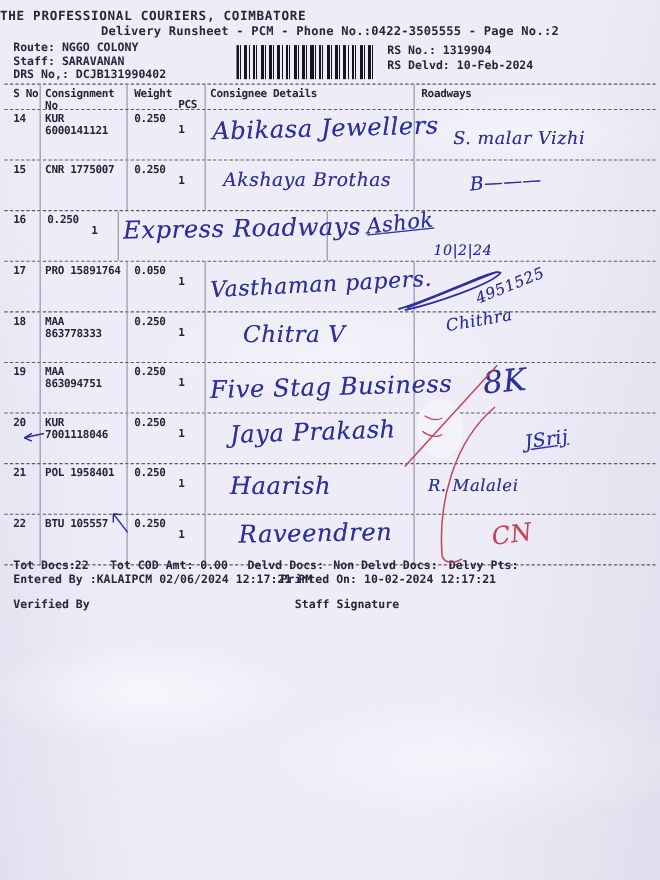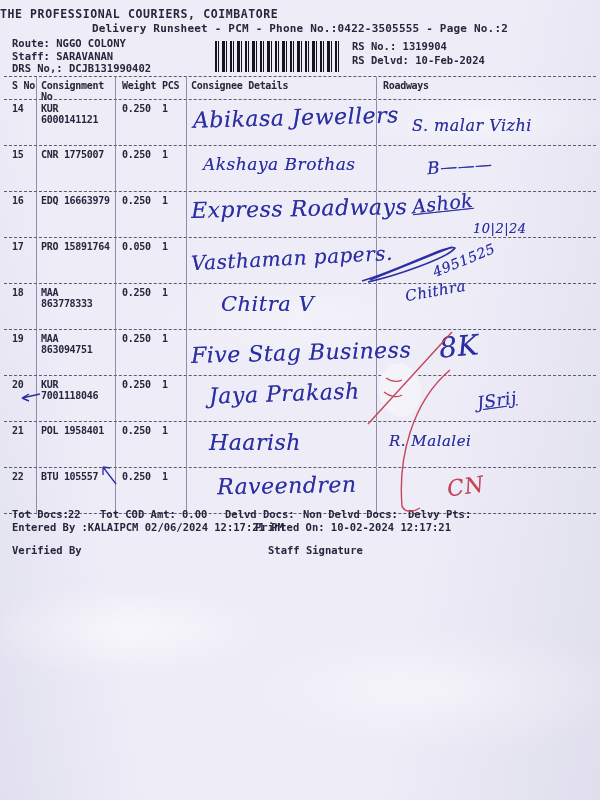--- a/index.html
+++ b/index.html
@@ -35,21 +35,21 @@
   
   .rtable{position:absolute;left:4px;top:76px;width:592px;border-top:1px dashed #5a5a70;}
   .trow{display:flex;border-bottom:1px dashed #5a5a70;height:45px;position:relative;}
   .trow.thead{height:22px;}
   .c{position:relative;box-sizing:border-box;font-size:10px;font-weight:bold;letter-spacing:-.3px;padding-top:3px;}
   .c0{width:33px;padding-left:8px;border-right:1px solid #8f8da8;}
   .c1{width:79px;padding-left:4px;border-right:1px solid #8f8da8;}
   .c2{width:71px;padding-left:6px;border-right:1px solid #8f8da8;}
   .c3{width:190px;padding-left:4px;border-right:1px solid #8f8da8;}
   .c4{width:219px;padding-left:6px;}
-  .pcs{position:absolute;left:46px;top:3px;}
+  .pcs{position:absolute;left:46px;top:13px;}
   
   .hw{
     position:absolute;white-space:nowrap;z-index:2;
     font-family:"DejaVu Serif",serif;font-style:italic;
     color:#2b2fa3;font-weight:normal;letter-spacing:.5px;
     text-shadow:0 0 .4px rgba(43,47,163,.6);
   }
   .cg-0{left:6px;top:5px;font-size:22px;transform:rotate(-1.5deg);}
   .cg-1{left:16px;top:8px;font-size:17px;}
   .cg-2{left:4px;top:4px;font-size:22px;transform:rotate(-1deg);}
@@ -130,21 +130,20 @@
       <div class="c c3">
           <span class="hw cg-1">Akshaya Brothas</span>
         </div>
       <div class="c c4">
           <span class="hw sg-1">B———</span>
         </div>
     </div>
 
     <div class="trow">
       <div class="c c0">16</div>
-      <div class="c c1">EDQ 16663979</div>
       <div class="c c2"><span>0.250</span><span class="pcs">1</span></div>
       <div class="c c3">
           <span class="hw cg-2">Express Roadways</span>
         </div>
       <div class="c c4">
           <span class="hw sg-2">Ashok</span>
           <span class="hw sg-x2">10|2|24</span>
         </div>
     </div>
 

